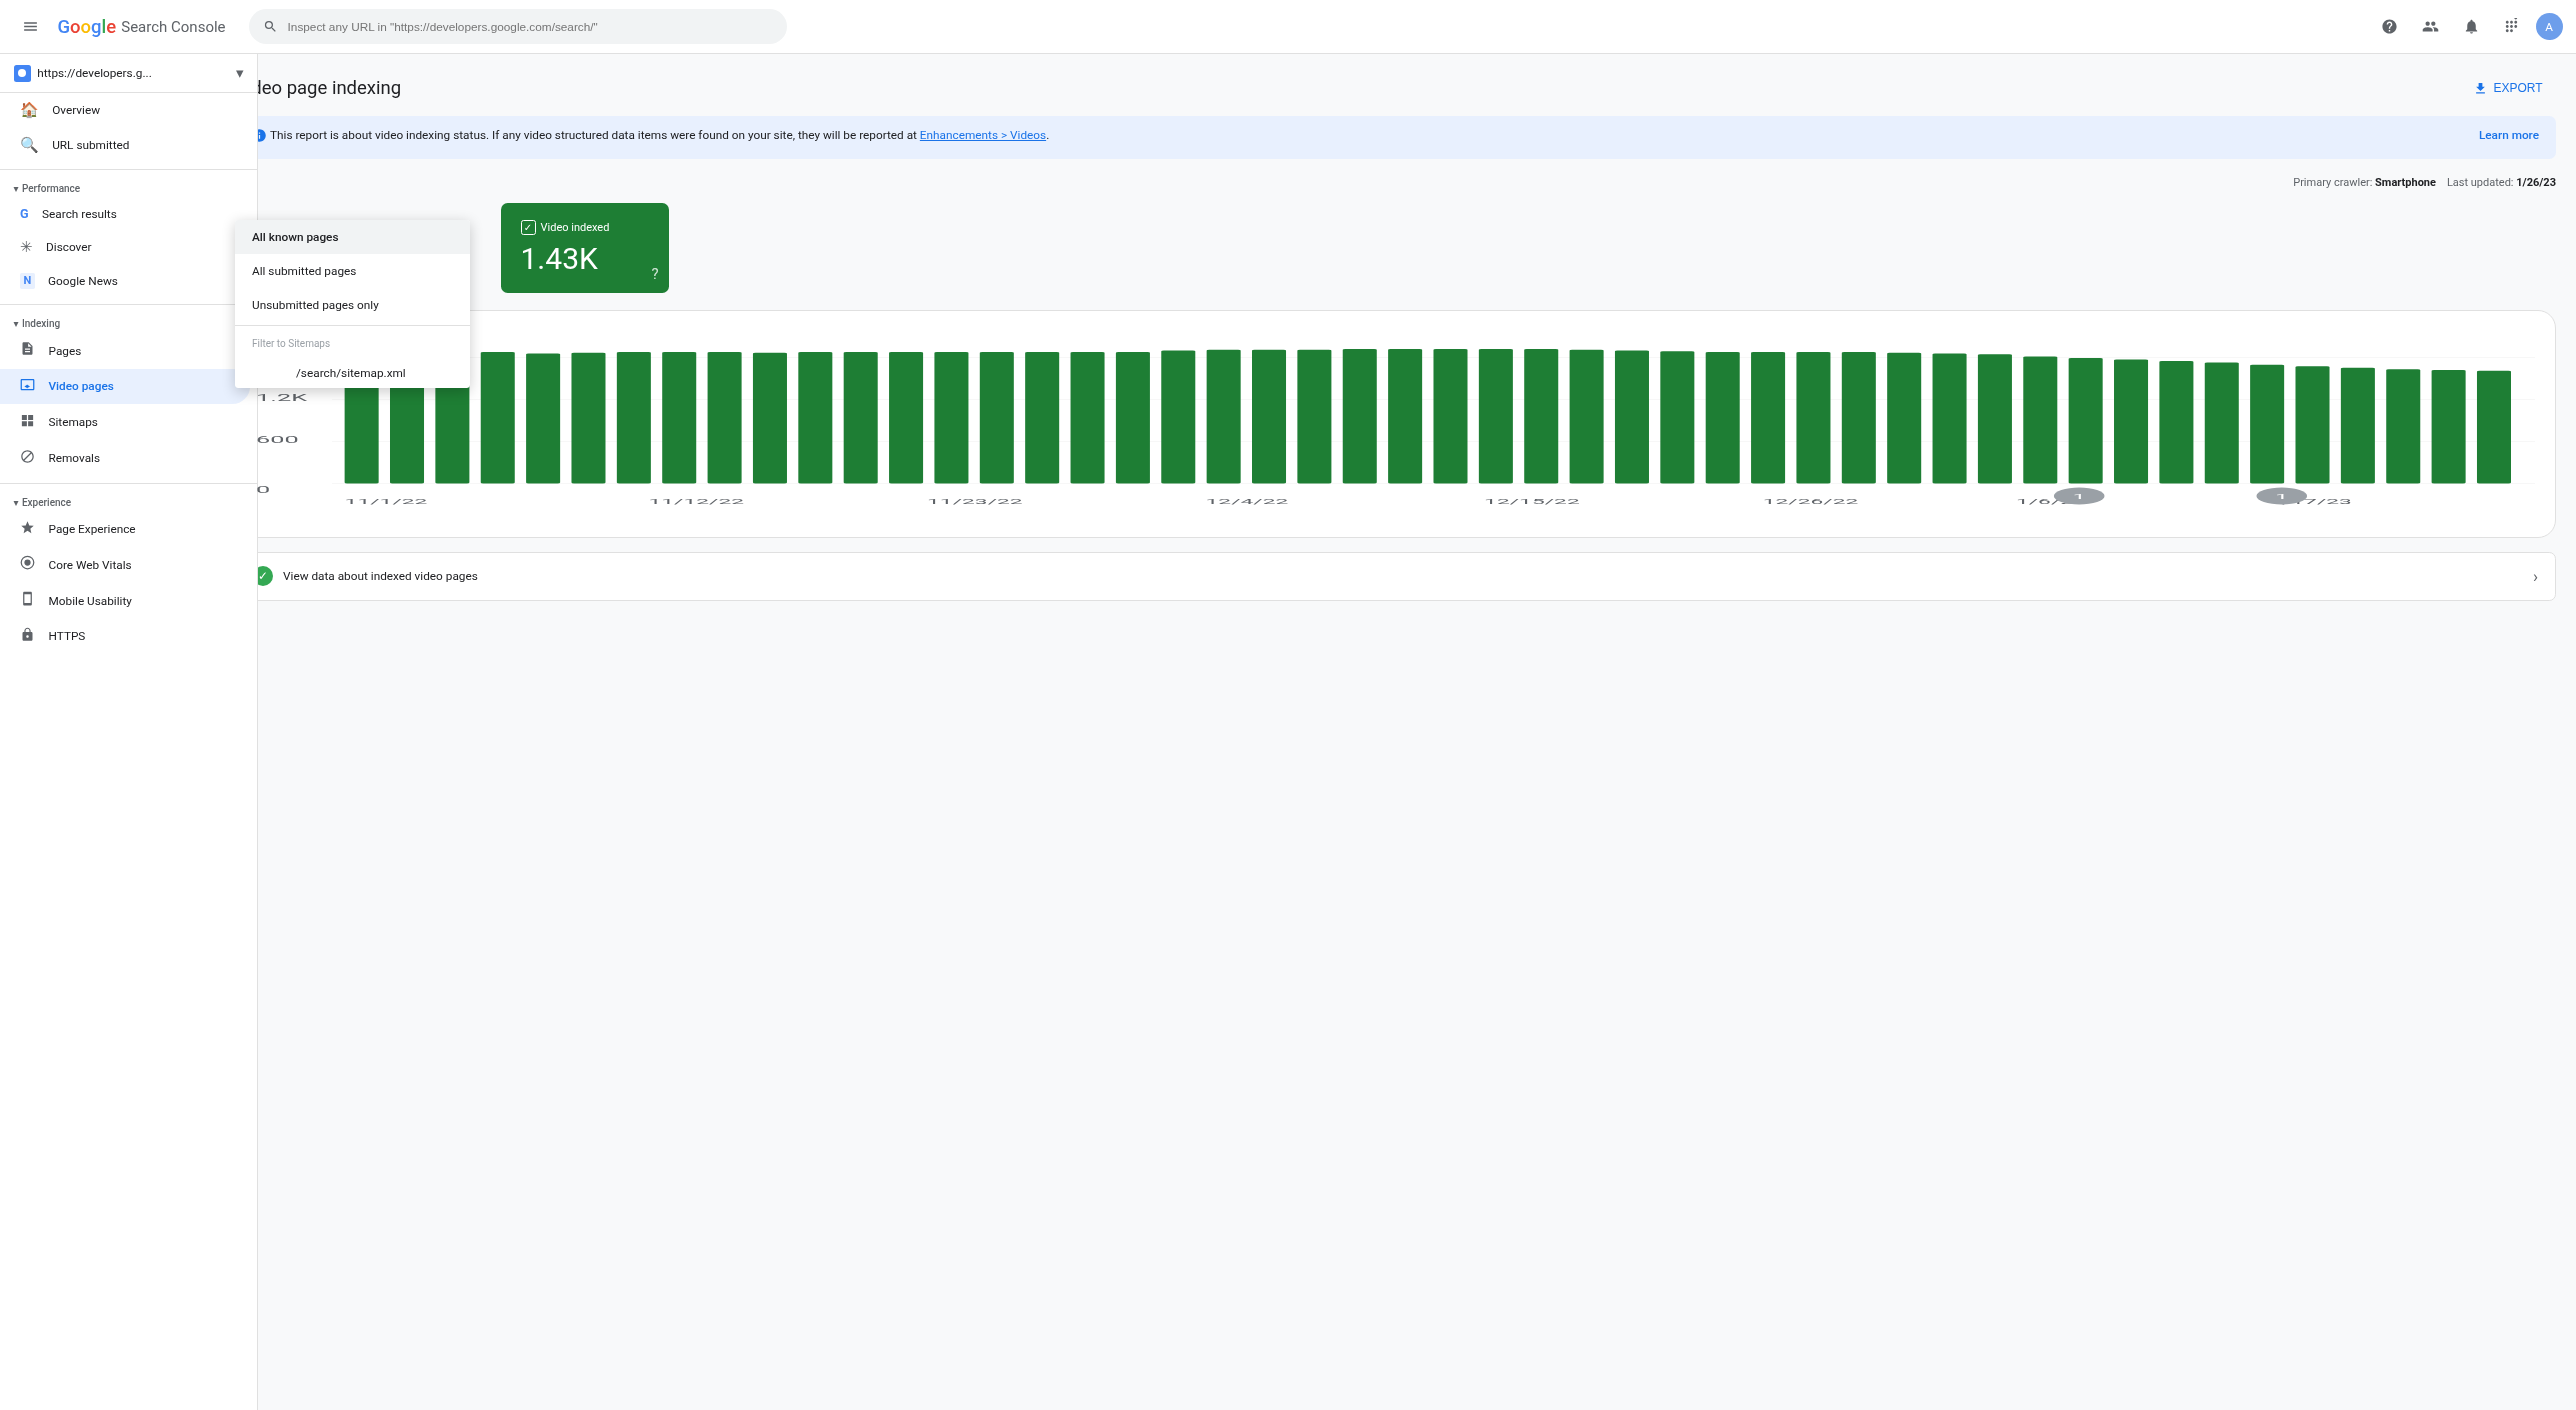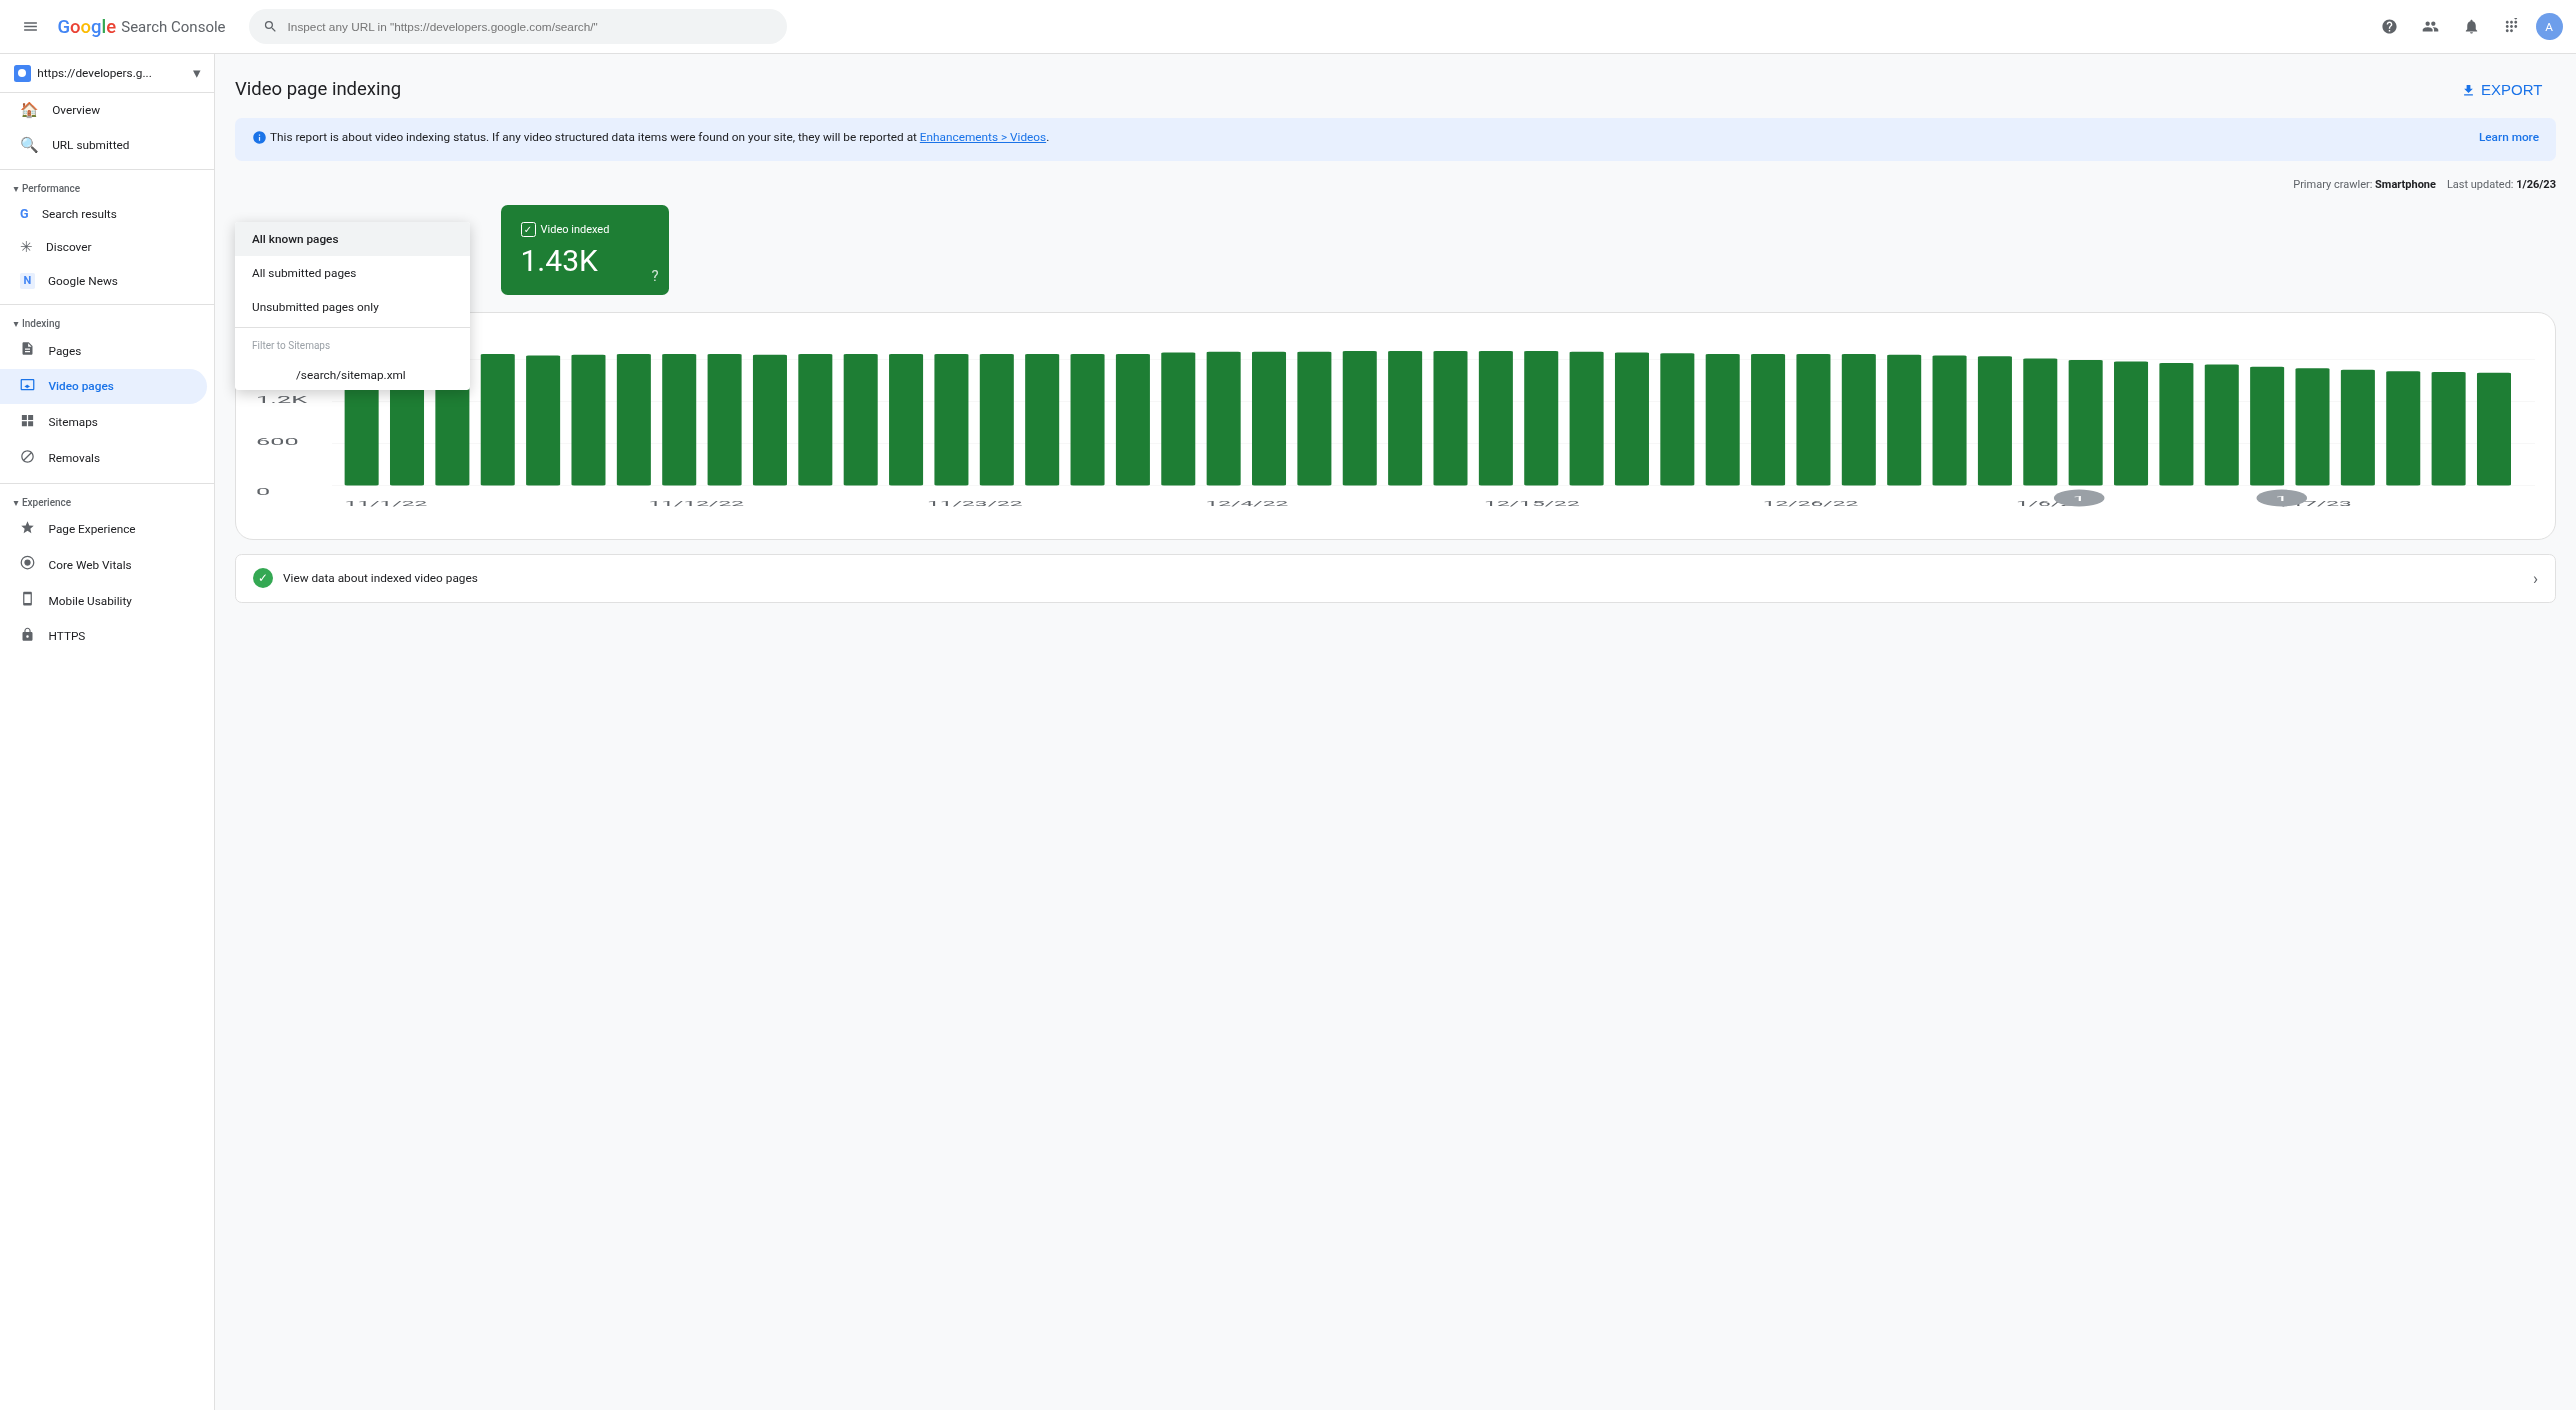--- a/index.html
+++ b/index.html
@@ -35,21 +35,21 @@
     .avatar {
       width: 27px; height: 27px; border-radius: 50%; background: #6d9eeb;
       display: flex; align-items: center; justify-content: center; color: #fff; font-size: 11.8px; cursor: pointer;
     }
 
     
     .layout { display: flex; margin-top: 54px; }
 
     
     .sidebar {
-      width: 215px; background: #fff; height: calc(100vh - 54px);
+      width: 258px; background: #fff; height: calc(100vh - 54px);
       position: fixed; left: 0; top: 54px; overflow-y: auto;
       border-right: 0.8px solid #e0e0e0;
     }
     .site-selector {
       display: flex; align-items: center; gap: 6.7px; padding: 10px 13.5px;
       border-bottom: 0.8px solid #e0e0e0; cursor: pointer;
     }
     .site-icon { width: 17px; height: 17px; background: #4285f4; border-radius: 2.5px; display: flex; align-items: center; justify-content: center; }
     .site-icon::after { content: ''; width: 8.4px; height: 8.4px; background: #fff; border-radius: 50%; }
     .site-url { font-size: 11.8px; color: #202124; flex: 1; overflow: hidden; text-overflow: ellipsis; white-space: nowrap; }
@@ -63,22 +63,22 @@
     .nav-item .icon { font-size: 15px; color: #5f6368; }
     .nav-item.active .icon { color: #1a73e8; }
     .nav-section { padding: 6.7px 13.5px 3.4px; font-size: 10px; color: #5f6368; font-weight: 500; display: flex; align-items: center; gap: 3.4px; }
     .nav-divider { height: 0.8px; background: #e0e0e0; margin: 6.7px 0; }
 
     
     .main-content { margin-left: 215px; padding: 20px; flex: 1; }
     .page-header { display: flex; align-items: center; justify-content: space-between; margin-bottom: 13.5px; }
     .page-title { font-size: 18.5px; font-weight: 400; color: #202124; }
     .export-btn {
-      display: flex; align-items: flex-end; gap: 5px; padding: 6.7px 13.5px;
-      border: none; background: transparent; cursor: pointer; color: #1a73e8; font-size: 15px; font-weight: 500;
+      display: flex; align-items: center; gap: 5px; padding: 6.7px 13.5px;
+      border: none; background: transparent; cursor: pointer; color: #1a73e8; font-size: 12px; font-weight: 500;
     }
 
     .info-banner {
       background: #e8f0fe; border-radius: 6.7px; padding: 11.8px 17px;
       display: flex; align-items: flex-start; gap: 3px; margin-bottom: 17px; font-size: 11.8px; color: #202124;
     }
     .info-icon { color: #1a73e8; font-size: 15px; flex-shrink: 0; margin-top: 0.8px; }
     .info-link { color: #1a73e8; text-decoration: underline; cursor: pointer; }
     .learn-more { color: #1a73e8; font-weight: 500; cursor: pointer; margin-left: auto; white-space: nowrap; }
 

